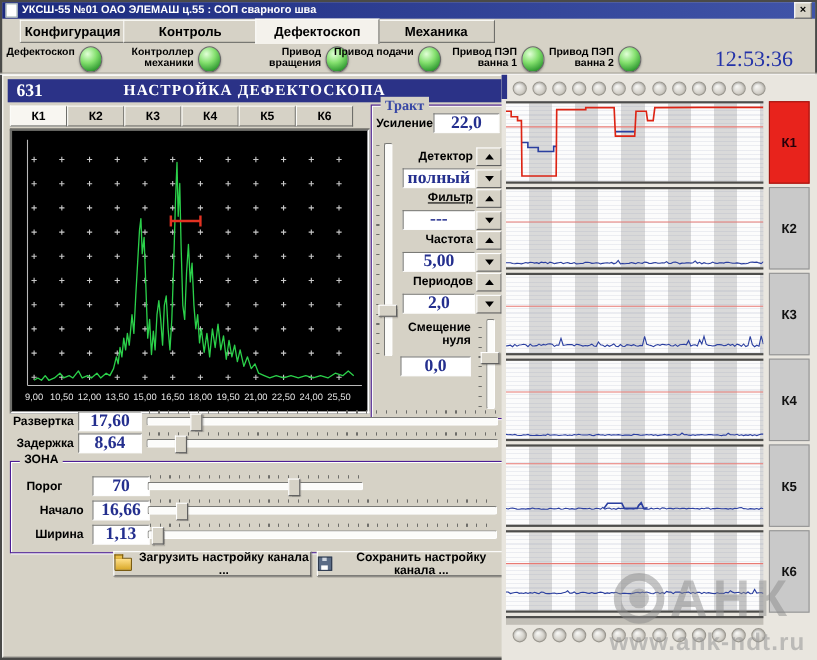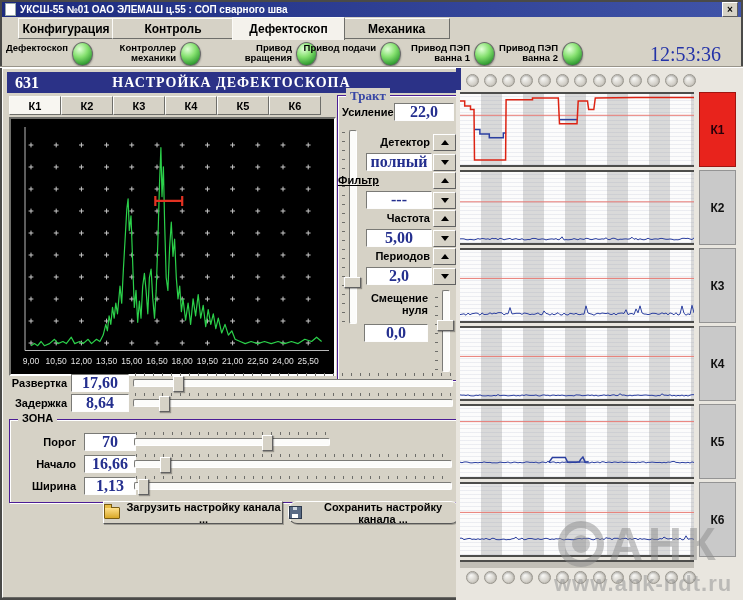--- a/index.html
+++ b/index.html
@@ -206,21 +206,21 @@
           <div class="vthumb" style="top: 147px;"></div>
         </div>
         <div class="lbl" style="left: 0px; top: 40px; width: 92px; text-align: right;">Детектор</div>
         <div class="spin" style="left: 95px; top: 38px;">
           <span class="tri-up"></span>
         </div>
         <div class="val-box" style="left: 28px; top: 57px; width: 64px;">полный</div>
         <div class="spin" style="left: 95px; top: 58px;">
           <span class="tri-dn"></span>
         </div>
-        <div class="lbl" style="left: 0px; top: 78px; width: 92px;  text-decoration: underline;">Фильтр</div>
+        <div class="lbl" style="left: 0px; top: 78px; width: 92px; text-align: right; text-decoration: underline;">Фильтр</div>
         <div class="spin" style="left: 95px; top: 76px;">
           <span class="tri-up"></span>
         </div>
         <div class="val-box" style="left: 28px; top: 95px; width: 64px;">---</div>
         <div class="spin" style="left: 95px; top: 96px;">
           <span class="tri-dn"></span>
         </div>
         <div class="lbl" style="left: 0px; top: 116px; width: 92px; text-align: right;">Частота</div>
         <div class="spin" style="left: 95px; top: 114px;">
           <span class="tri-up"></span>
@@ -258,21 +258,21 @@
         <div class="val-box" style="left: 68px; top: 325px; width: 56px;">8,64</div>
         <div class="hslider" style="left: 130px; top: 324px; width: 320px;">
           <div class="hticks"></div>
           <div class="htrack"></div>
           <div class="hthumb" style="left: 26px;"></div>
         </div>
       </div>
 
     <div class="grp" id="zone-grp" style="left:6px;top:350px;width:447px;height:82px;">
       <span class="grp-label">ЗОНА</span>
-    <div class="lbl" style="left: 14px; top: 16px; width: 52px; text-align: right;">Порог</div>
+    <div class="lbl" style="left: 14px; top: 16px; width: 52px; ">Порог</div>
         <div class="val-box" style="left: 74px; top: 13px; width: 50px;">70</div>
         <div class="hslider" style="left: 124px; top: 12px; width: 196px;">
           <div class="hticks"></div>
           <div class="htrack"></div>
           <div class="hthumb" style="left: 128px;"></div>
         </div>
         <div class="lbl" style="left: 14px; top: 38px; width: 52px; text-align: right;">Начало</div>
         <div class="val-box" style="left: 74px; top: 35px; width: 50px;">16,66</div>
         <div class="hslider" style="left: 124px; top: 34px; width: 318px;">
           <div class="hticks"></div>
@@ -285,21 +285,21 @@
           <div class="hticks"></div>
           <div class="htrack"></div>
           <div class="hthumb" style="left: 4px;"></div>
         </div>
       </div>
 
     <button class="cmd-btn" style="left:100px;width:180px;">
       <span class="icon-folder"></span>
       <span>Загрузить настройку канала ...</span>
     </button>
-    <button class="cmd-btn" style="left:285px;width:172px;border-radius:9px;">
+    <button class="cmd-btn" style="left:285px;width:172px;">
       <span class="icon-save"></span>
       <span>Сохранить настройку канала ...</span>
     </button>
   </div>
 
   <div class="strip">
     <div class="strip-corner"></div>
     <div class="holes" id="holes-top" style="top:6px;">
         <div class="hole"></div>
         <div class="hole"></div>

